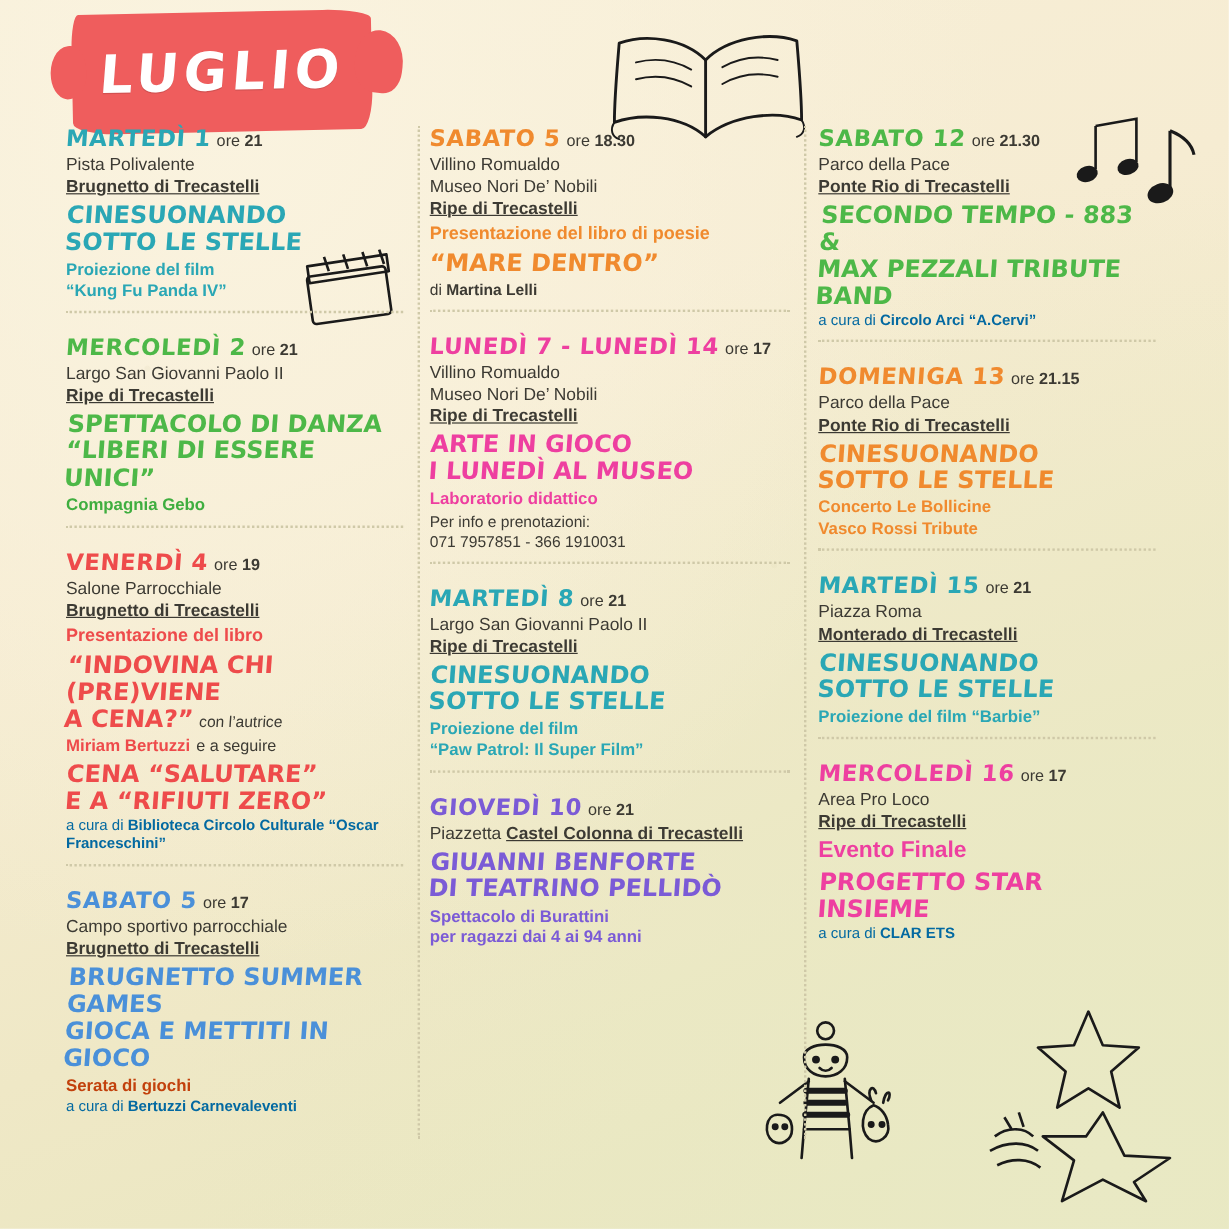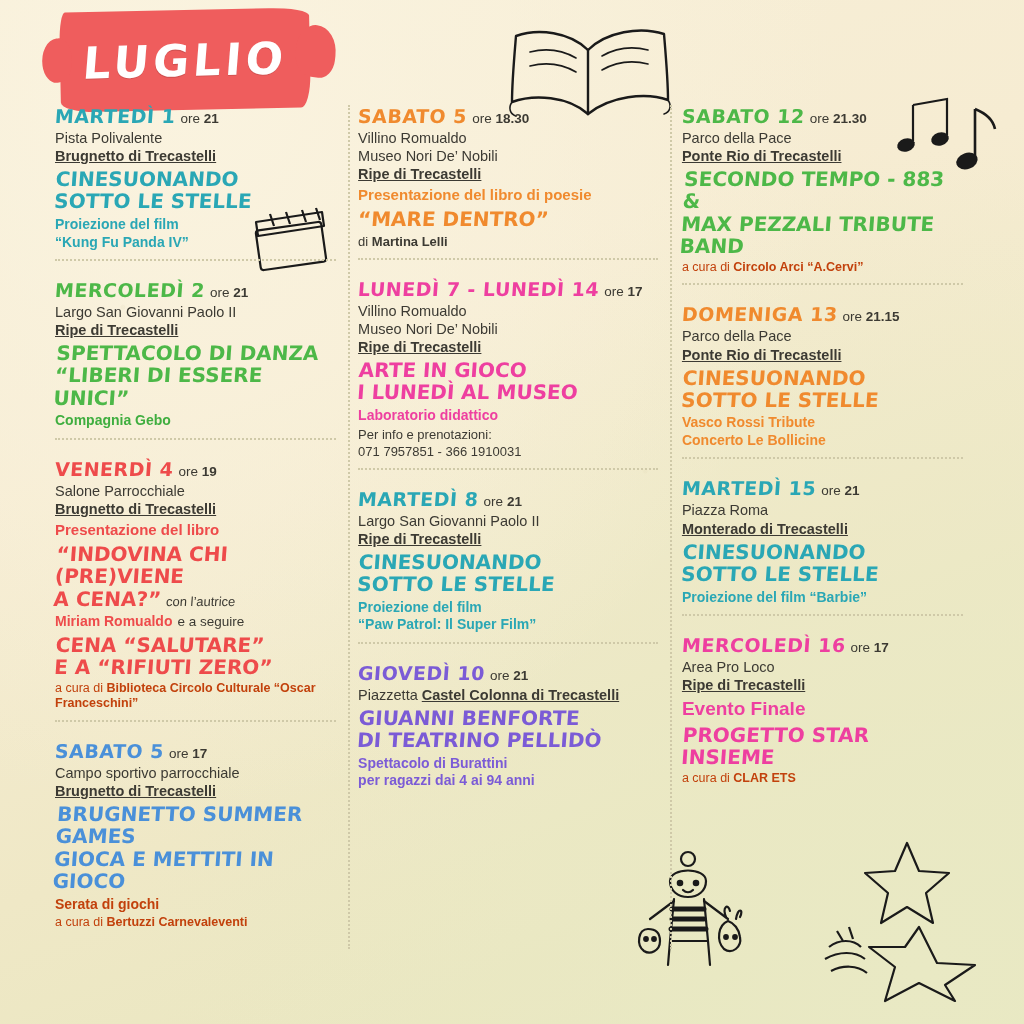--- a/index.html
+++ b/index.html
@@ -75,21 +75,21 @@
   .place{font-size:14.5px;color:#3c3a33;line-height:1.25;margin-top:2px;}
   .place b{font-weight:bold;text-decoration:underline;}
   .title{
     font-family:"DejaVu Sans", sans-serif;
     font-size:20px;font-weight:bold;line-height:1.12;margin-top:3px;
     transform:skewX(-4deg);
   }
   .sub{font-size:14px;font-weight:bold;line-height:1.25;margin-top:3px;}
   .note{font-size:13px;color:#3c3a33;line-height:1.25;margin-top:3px;}
   .note b{font-weight:bold;}
-  .small{font-size:12.5px;color:#c2410c;line-height:1.25;margin-top:2px;}
+  .small{font-size:12.5px;color:#0369a1;line-height:1.25;margin-top:2px;}
   .small b{font-weight:bold;}
 
   
   .doodle{position:absolute;pointer-events:none;}
   .clap{left:248px;top:200px;}
   .book{left:500px;top:20px;}
   .notes{left:895px;top:95px;}
   .girl{left:630px;top:845px;}
   .stars{left:815px;top:835px;}
 </style>
@@ -209,21 +209,21 @@
         <div class="date" style="color:#ee4b4b">VENERDÌ 4</div><span class="ora"><span>ore</span> <b>19</b></span>
         <div class="place">
           <div>Salone Parrocchiale</div>
           <b>Brugnetto di Trecastelli</b>
         </div>
         <div class="sub" style="color:#ee4b4b;font-size:15px">Presentazione del libro</div>
         <div class="title" style="color:#ee4b4b">
           <div>“INDOVINA CHI (PRE)VIENE</div>
           <div style="display:inline">A CENA?”</div><span class="ora" style="font-size:13px">con l’autrice</span>
         </div>
-        <div class="sub" style="color:#ee4b4b"><span>Miriam Romualdo</span><span class="ora" style="font-weight:normal">e a seguire</span></div>
+        <div class="sub" style="color:#ee4b4b"><span>Miriam Bertuzzi</span><span class="ora" style="font-weight:normal">e a seguire</span></div>
         <div class="title" style="color:#ee4b4b">
           <div>CENA “SALUTARE”</div>
           <div>E A “RIFIUTI ZERO”</div>
         </div>
         <div class="small"><span>a cura di </span><b>Biblioteca Circolo Culturale “Oscar Franceschini”</b></div>
         <div class="hsep"></div>
       </div>
 
       <div class="ev">
         <div class="date" style="color:#4a90d9">SABATO 5</div><span class="ora"><span>ore</span> <b>17</b></span>
@@ -335,22 +335,22 @@
         <div class="date" style="color:#f08a2e">DOMENIGA 13</div><span class="ora"><span>ore</span> <b>21.15</b></span>
         <div class="place">
           <div>Parco della Pace</div>
           <b>Ponte Rio di Trecastelli</b>
         </div>
         <div class="title" style="color:#f08a2e">
           <div>CINESUONANDO</div>
           <div>SOTTO LE STELLE</div>
         </div>
         <div class="sub" style="color:#f08a2e">
+          <div>Concerto Le Bollicine</div>
           <div>Vasco Rossi Tribute</div>
-          <div>Concerto Le Bollicine</div>
         </div>
         <div class="hsep"></div>
       </div>
 
       <div class="ev">
         <div class="date" style="color:#2aa7b5">MARTEDÌ 15</div><span class="ora"><span>ore</span> <b>21</b></span>
         <div class="place">
           <div>Piazza Roma</div>
           <b>Monterado di Trecastelli</b>
         </div>

